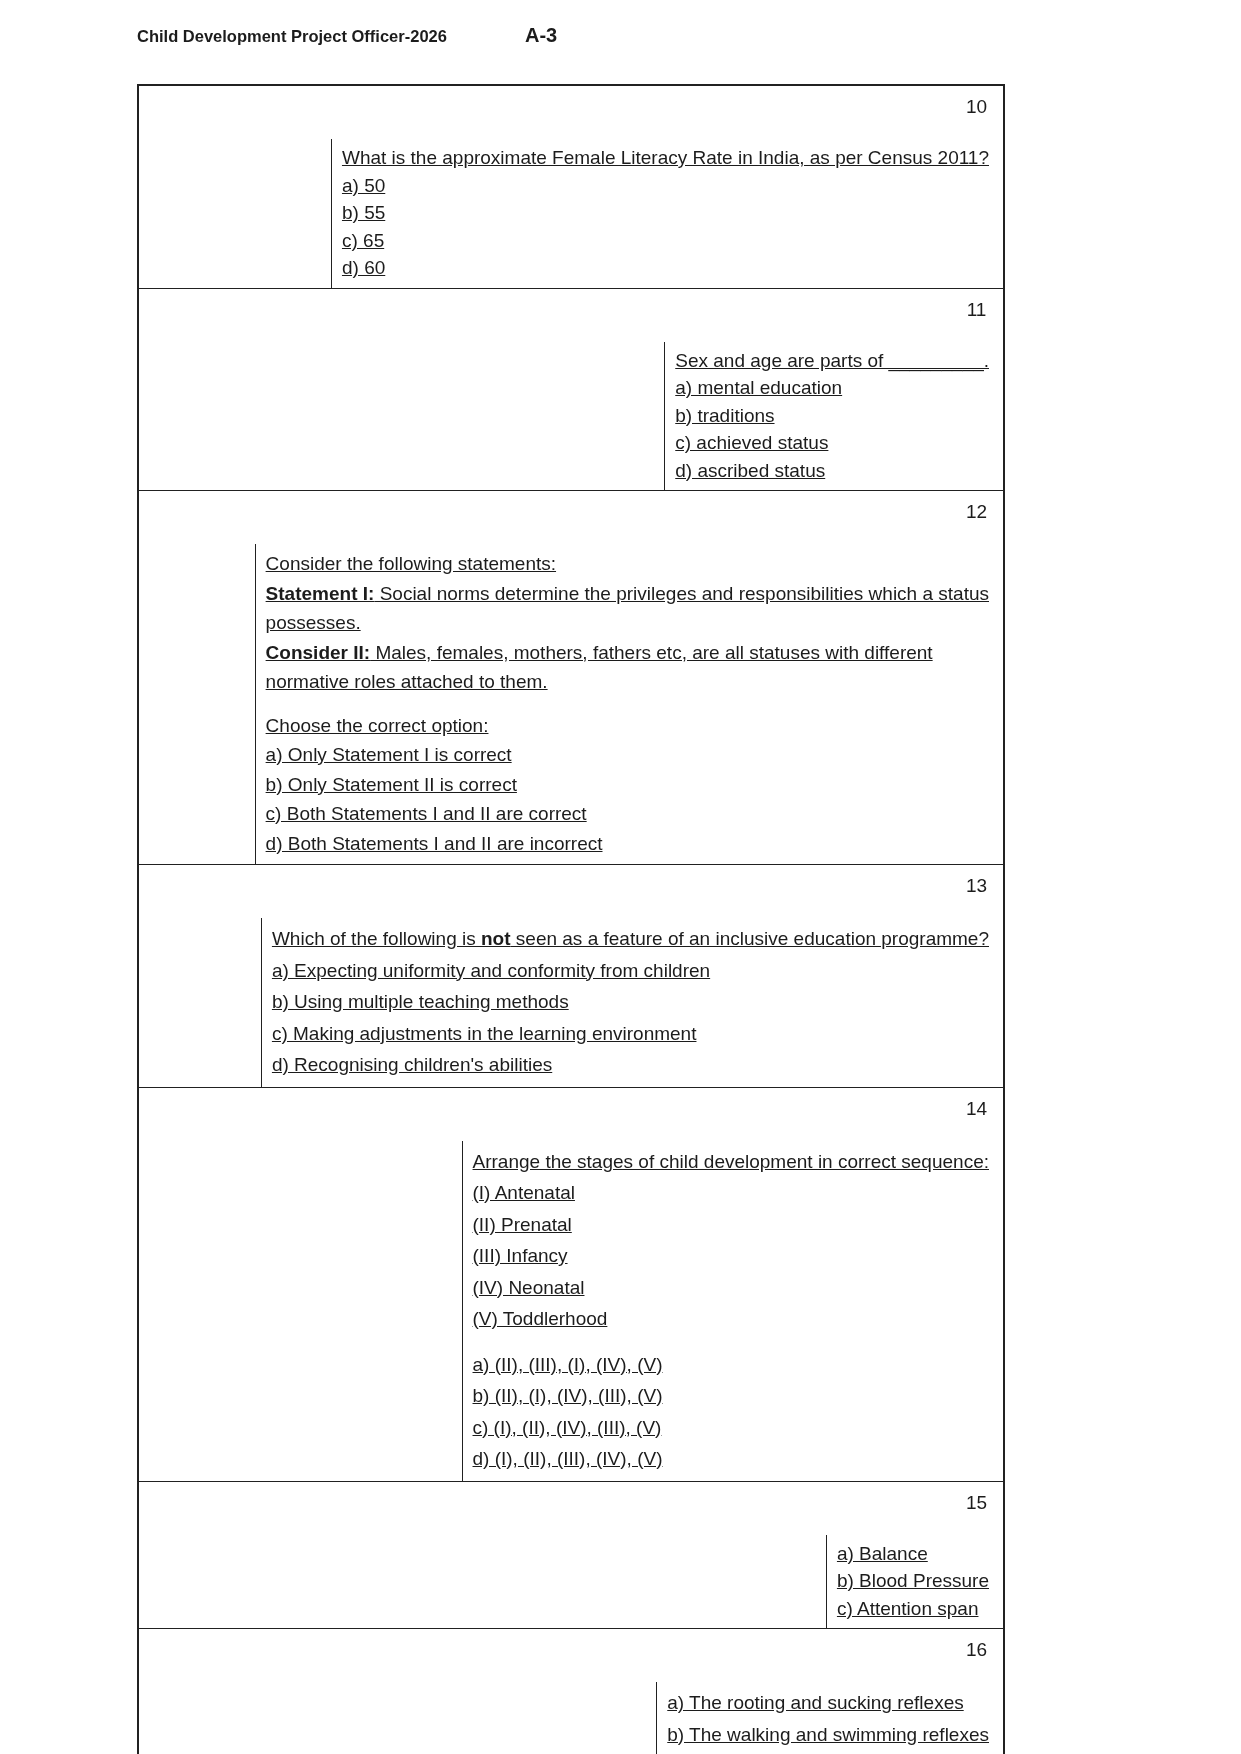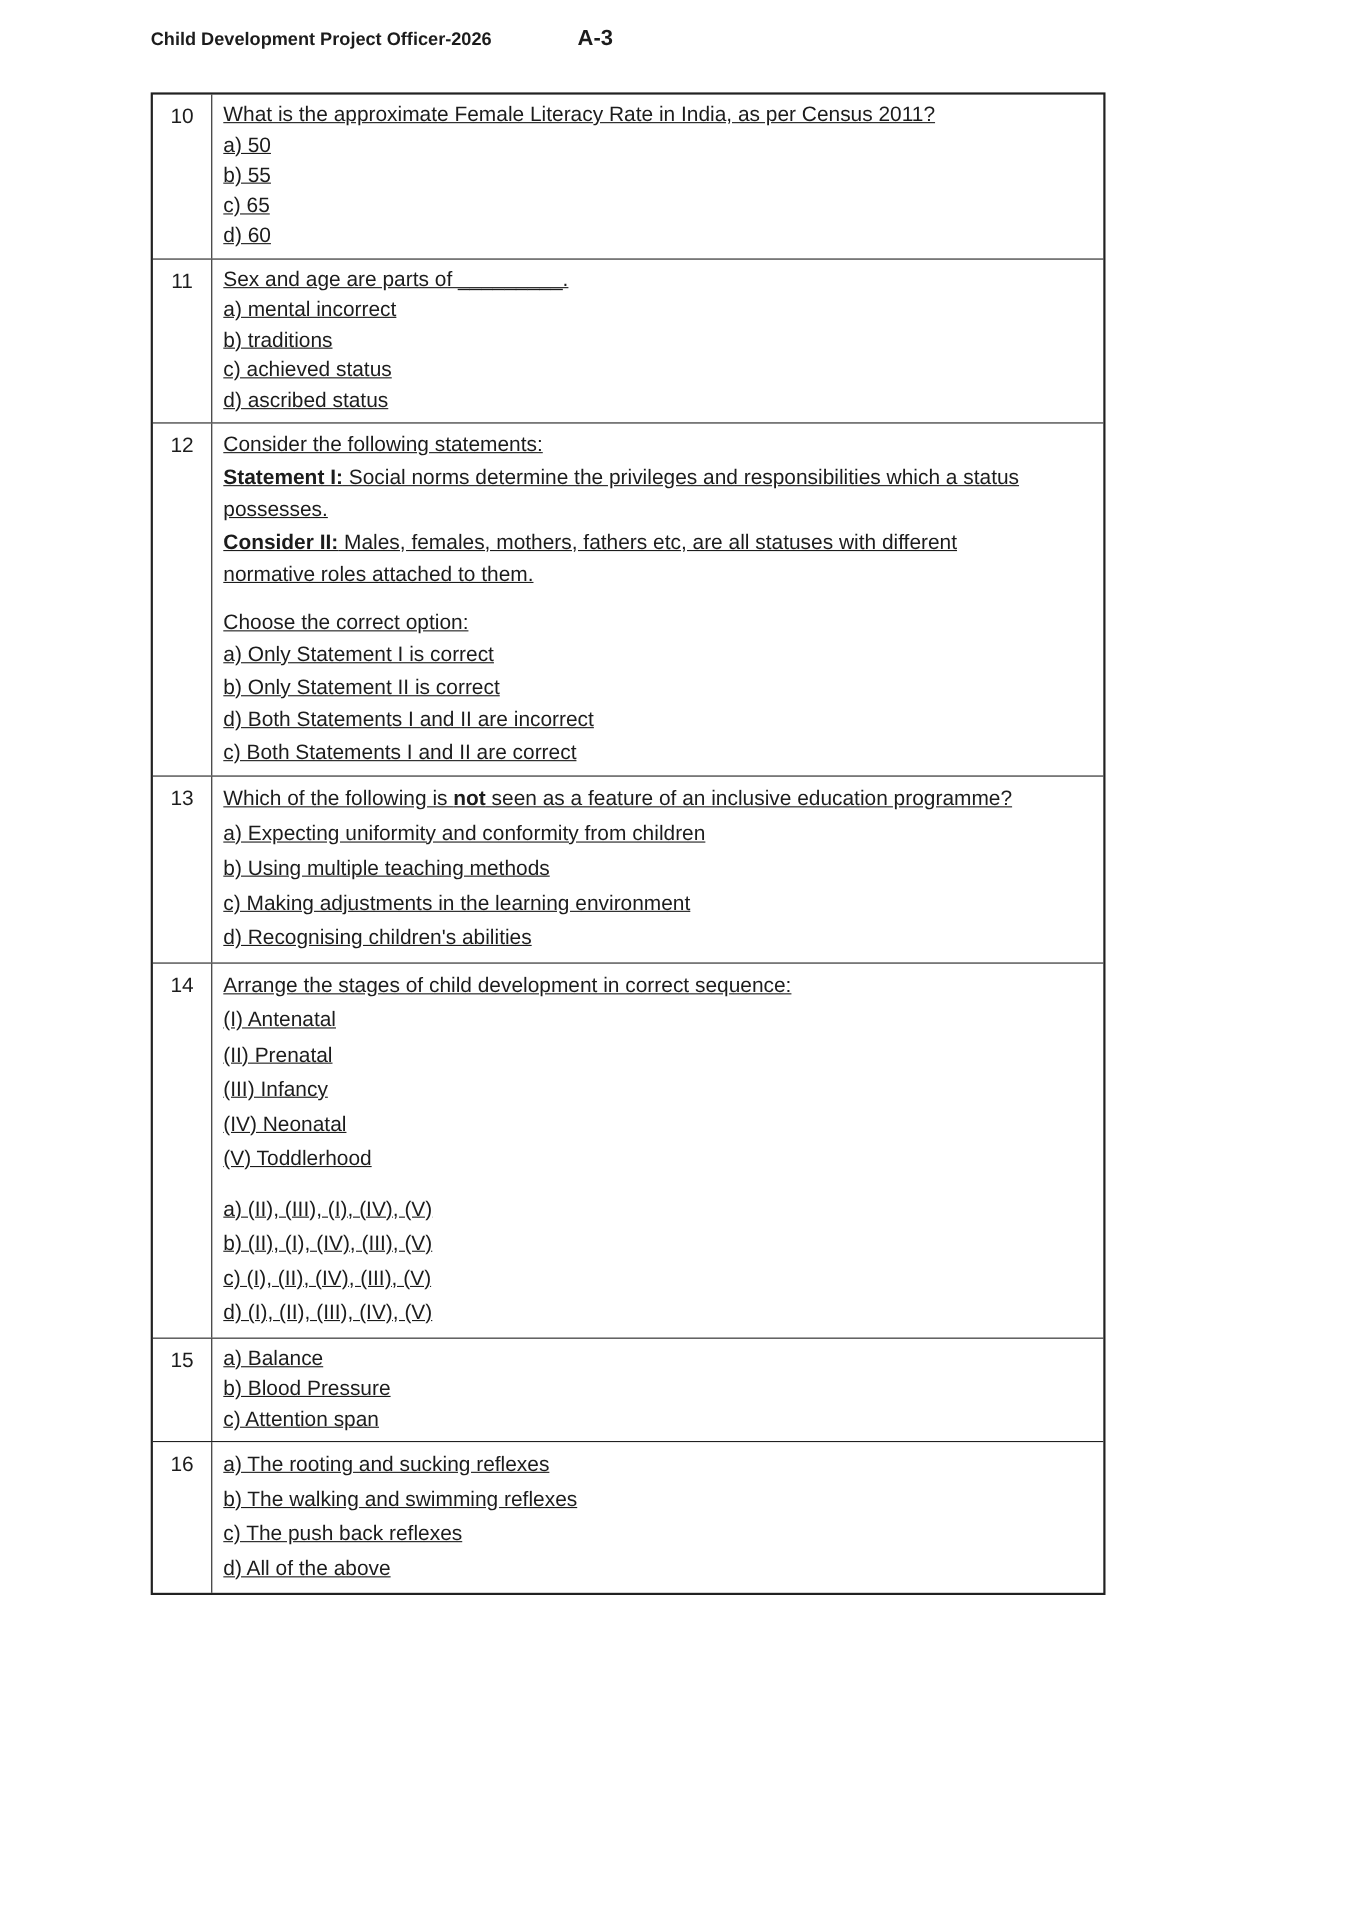--- a/index.html
+++ b/index.html
@@ -18,21 +18,22 @@
   }
   .qtable {
     position: absolute;
     left: 137px;
     top: 84px;
     width: 868px;
     border: 2px solid #212121;
   }
   .qrow {
     display: flex;
-    align-items: flex-start;
+    align-items: flex-end;
+    flex-direction: column;
   }
   .qrow + .qrow { border-top: 1.5px solid #212121; }
   .qnum {
     width: 53px;
     flex: 0 0 53px;
     text-align: center;
     padding-top: 7px;
     font-size: 19px;
     line-height: 27px;
   }
@@ -81,41 +82,41 @@
           <div class="qline"><span>b) 55</span></div>
           <div class="qline"><span>c) 65</span></div>
           <div class="qline"><span>d) 60</span></div>
         </div>
   </div>
 
   <div class="qrow">
     <div class="qnum">11</div>
     <div class="qcell lh-a">
           <div class="qline"><span>Sex and age are parts of _________.</span></div>
-          <div class="qline"><span>a) mental incorrect</span></div>
+          <div class="qline"><span>a) mental education</span></div>
           <div class="qline"><span>b) traditions</span></div>
           <div class="qline"><span>c) achieved status</span></div>
           <div class="qline"><span>d) ascribed status</span></div>
         </div>
   </div>
 
   <div class="qrow">
     <div class="qnum">12</div>
     <div class="qcell lh-b">
           <div class="qline"><span>Consider the following statements:</span></div>
           <div class="qline"><span class="bold">Statement I:</span><span> Social norms determine the privileges and responsibilities which a status</span></div>
           <div class="qline"><span>possesses.</span></div>
           <div class="qline"><span class="bold">Consider II:</span><span> Males, females, mothers, fathers etc, are all statuses with different</span></div>
           <div class="qline"><span>normative roles attached to them.</span></div>
           <div class="qline blank"></div>
           <div class="qline"><span>Choose the correct option:</span></div>
           <div class="qline"><span>a) Only Statement I is correct</span></div>
           <div class="qline"><span>b) Only Statement II is correct</span></div>
+          <div class="qline"><span>c) Both Statements I and II are correct</span></div>
           <div class="qline"><span>d) Both Statements I and II are incorrect</span></div>
-          <div class="qline"><span>c) Both Statements I and II are correct</span></div>
         </div>
   </div>
 
   <div class="qrow">
     <div class="qnum">13</div>
     <div class="qcell lh-c">
           <div class="qline"><span>Which of the following is </span><span class="bold">not</span><span> seen as a feature of an inclusive education programme?</span></div>
           <div class="qline"><span>a) Expecting uniformity and conformity from children</span></div>
           <div class="qline"><span>b) Using multiple teaching methods</span></div>
           <div class="qline"><span>c) Making adjustments in the learning environment</span></div>

